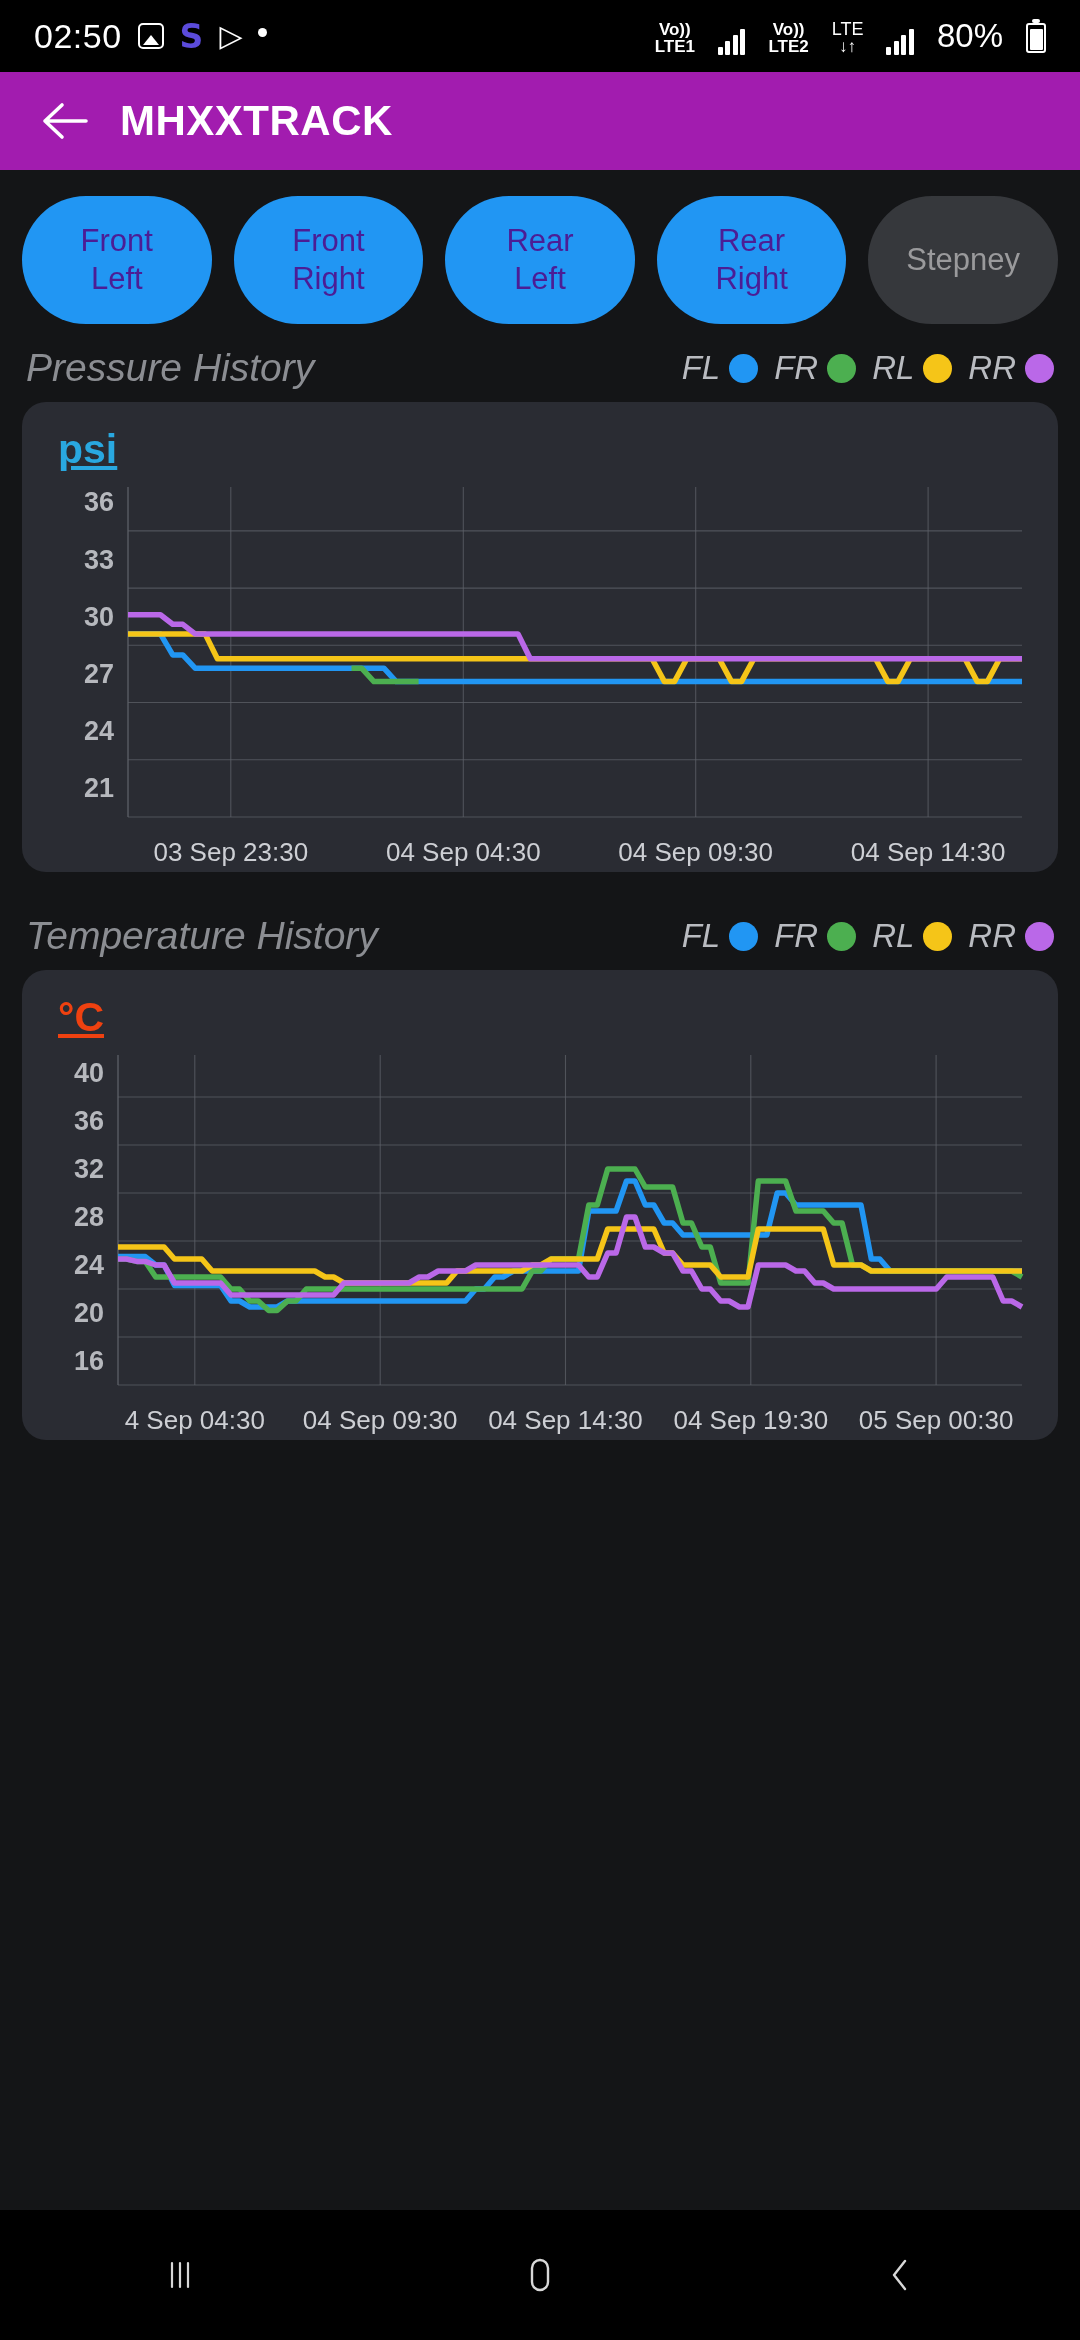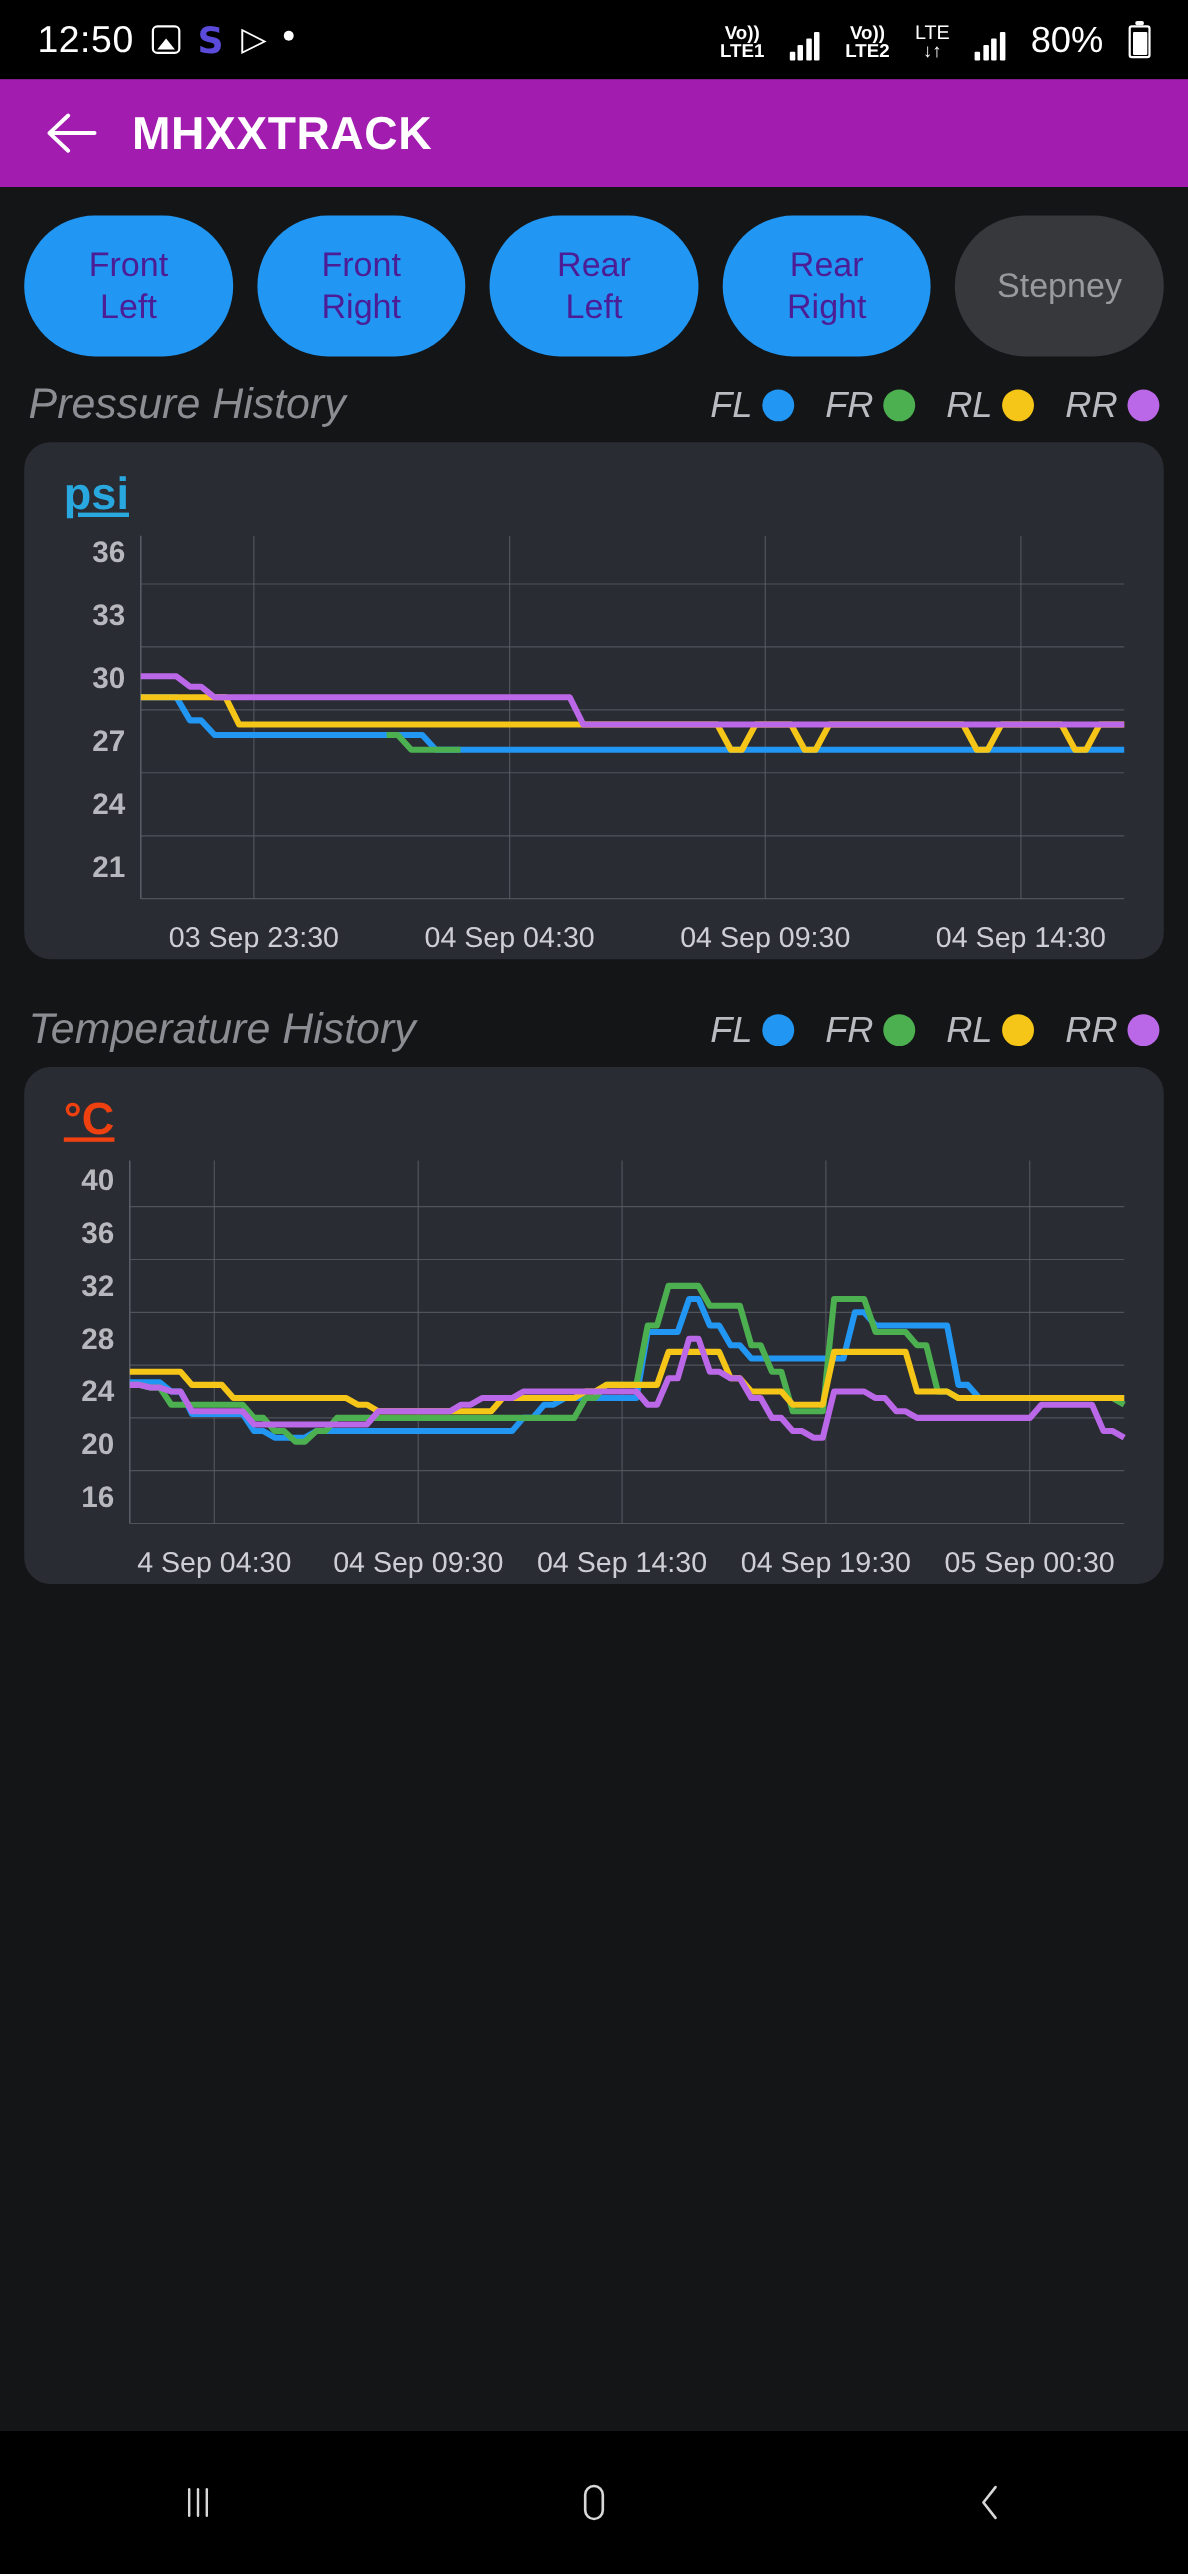--- a/index.html
+++ b/index.html
@@ -66,21 +66,21 @@
     font-size:31px; line-height:1.22; color:#4c1d95; cursor:pointer; text-align:center;
   }
   .chip.on { background:#2196f3; }
   .chip.off { background:#36383c; color:#9a9a9c; }
 
   
   .sechead {
     display:flex; align-items:center; padding:14px 26px 12px 26px;font-style:italic;
   }
   .sechead h2 { font-size:39px; font-weight:400; color:#8b8d92; }
-  .legend { margin-left:auto; display:flex; align-items:center; gap:12px; }
+  .legend { margin-left:auto; display:flex; align-items:center; gap:0; }
   .legend .li { display:flex; align-items:center; gap:9px; margin-left:16px;}
   .legend .lbl { font-size:33px; color:#b9bbc0; }
   .legend .dot { width:29px; height:29px; border-radius:50%; display:block; }
 
   
   .card {
     margin:0 22px; background:#2a2c33; border-radius:24px;
     padding:18px 18px 10px 18px; position:relative;
   }
   .unit { font-size:41px; font-weight:bold; padding:6px 0 0 18px;text-decoration:underline; }
@@ -96,21 +96,21 @@
   }
   .navbtn{ width:140px;height:80px;display:flex;align-items:center;justify-content:center;cursor:pointer;}
 </style>
 </head>
 <body>
 
 <div class="phone">
 
   <div class="statusbar">
     <div class="sb-left">
-      <span class="sb-clock">12:50</span>
+      <span class="sb-clock">02:50</span>
       <span class="ico-photo"></span>
       <span class="ico-s">S</span>
       <span class="ico-play">▷</span>
       <span class="ico-dot"></span>
     </div>
     <div class="sb-right">
       <span class="volte">
         <span class="t1">Vo))</span>
         <span class="t2">LTE1</span>
       </span>

